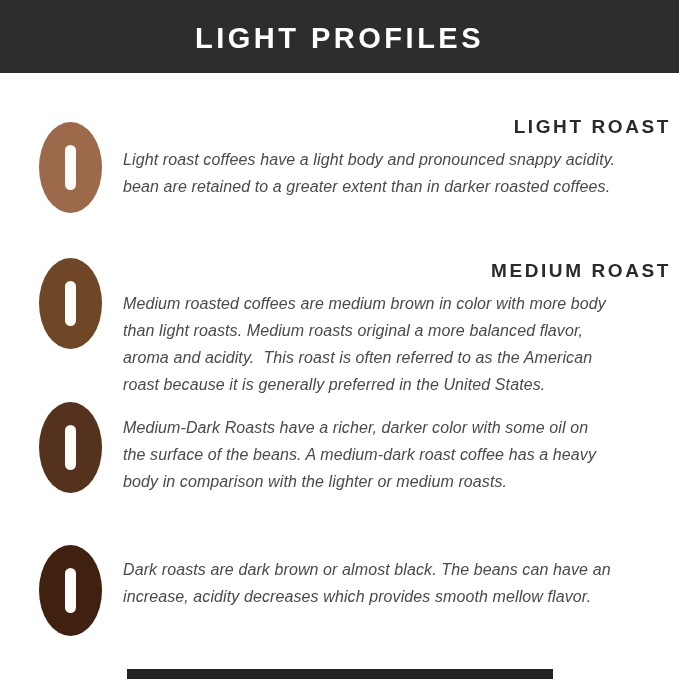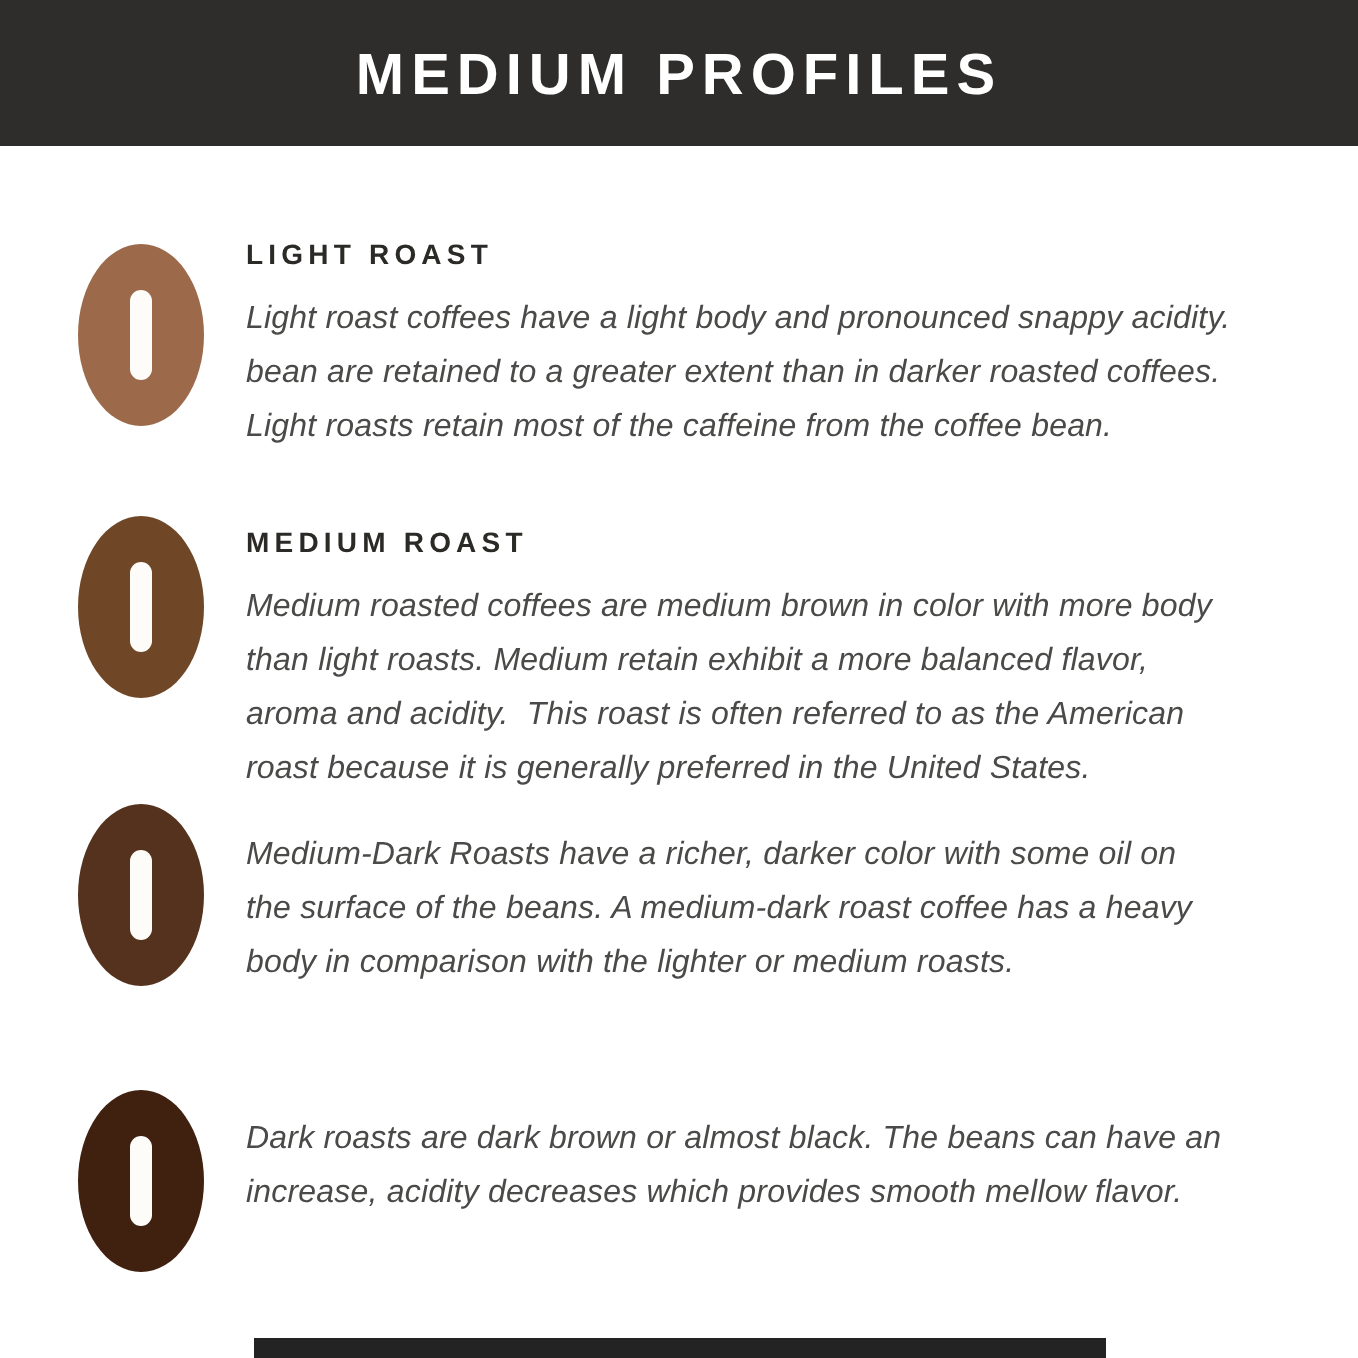--- a/index.html
+++ b/index.html
@@ -59,26 +59,27 @@
     margin-left: -5.5px;
     border-radius: 6px;
     background: var(--slit);
   }
   .text-col {
     position: absolute;
     left: 123px; top: 0;
     width: 548px;
   }
   .section-title {
-    font-size: 14px;
+    font-size: 19px;
     line-height: 20px;
     font-weight: bold;
     letter-spacing: 2.6px;
     color: var(--heading);
     white-space: pre;
+    text-align: right;
   }
   .desc { margin-top: 9px; }
   .line {
     font-size: 16px;
     line-height: 27px;
     color: var(--body);
     letter-spacing: 0.1px;
     white-space: pre;
     font-style: italic;
   }
@@ -86,46 +87,45 @@
     position: absolute;
     left: 127px; top: 669px;
     width: 426px; height: 10px;
     background: var(--bottom-bar);
   }
 </style>
 </head>
 <body>
 
 <div class="header">
-  <div class="header-title">MEDIUM PROFILES</div>
+  <div class="header-title">LIGHT PROFILES</div>
 </div>
 
 <div>
     <div class="section s0">
     <div class="bean" style="background: rgb(156, 106, 74);">
       <div class="slit"></div>
     </div>
     <div class="text-col">
       <div class="section-title">LIGHT ROAST</div>
       <div class="desc">
           <div class="line">Light roast coffees have a light body and pronounced snappy acidity.</div>
           <div class="line">bean are retained to a greater extent than in darker roasted coffees.</div>
-          <div class="line">Light roasts retain most of the caffeine from the coffee bean.</div>
         </div>
     </div>
   </div>
     <div class="section s1">
     <div class="bean" style="background: rgb(111, 71, 39);">
       <div class="slit"></div>
     </div>
     <div class="text-col">
       <div class="section-title">MEDIUM ROAST</div>
       <div class="desc">
           <div class="line">Medium roasted coffees are medium brown in color with more body</div>
-          <div class="line">than light roasts. Medium retain exhibit a more balanced flavor,</div>
+          <div class="line">than light roasts. Medium roasts original a more balanced flavor,</div>
           <div class="line">aroma and acidity.  This roast is often referred to as the American</div>
           <div class="line">roast because it is generally preferred in the United States.</div>
         </div>
     </div>
   </div>
     <div class="section s2">
     <div class="bean" style="background: rgb(85, 50, 29);">
       <div class="slit"></div>
     </div>
     <div class="text-col">

